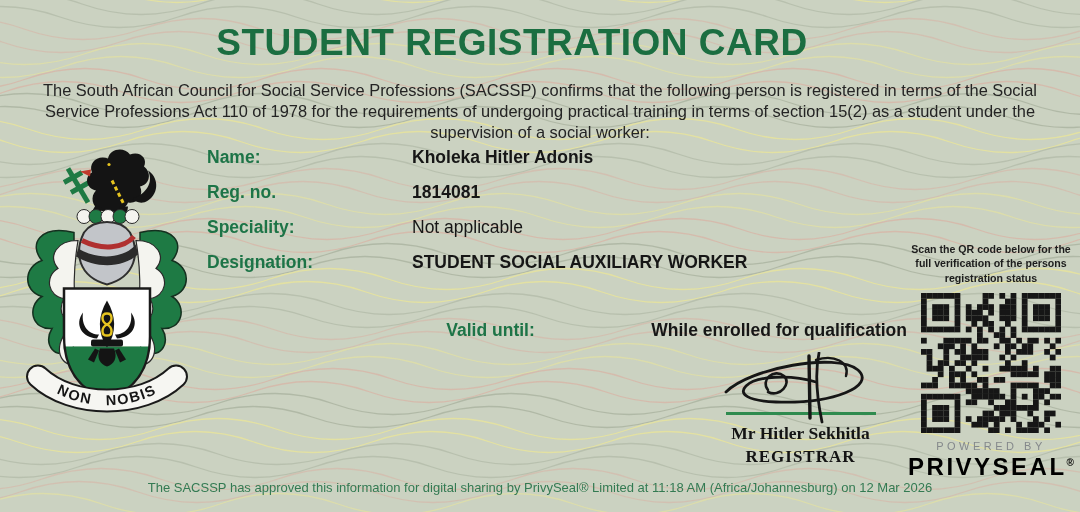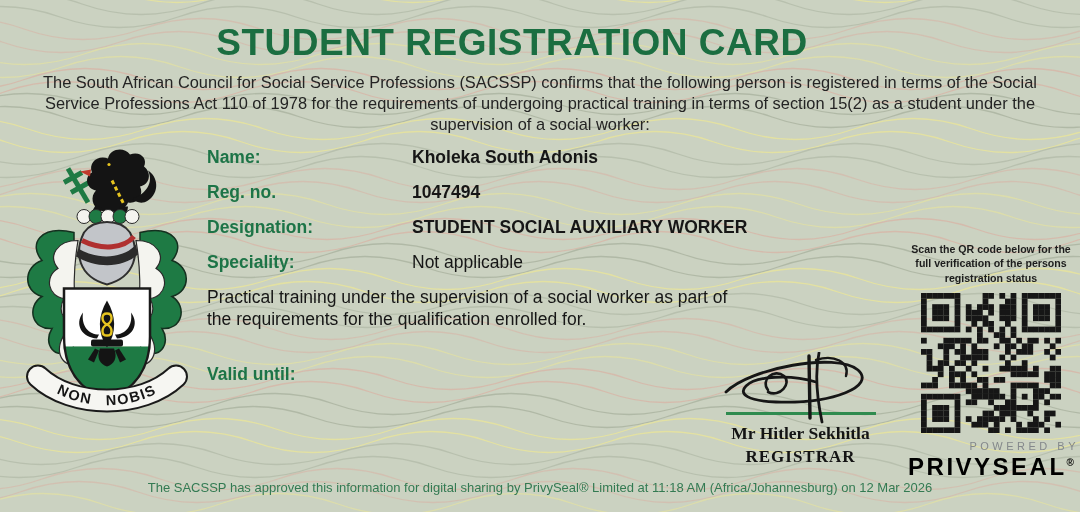--- a/index.html
+++ b/index.html
@@ -8,42 +8,42 @@
     background:#cbd2c1;font-family:"Liberation Sans",sans-serif;color:#1a1a1a;
   }
   #waves{position:absolute;inset:0;z-index:0;}
   .layer{position:absolute;z-index:1;}
 
   .title{
     top:22px;left:0;width:1024px;text-align:center;
     font-size:37px;font-weight:700;letter-spacing:.5px;color:#1b6e41;
   }
   .intro{
-    top:72px;left:25px;width:1030px;text-align:center;
+    top:80px;left:25px;width:1030px;text-align:center;
     font-size:16.4px;line-height:1.27;color:#242424;
   }
   .crest{top:138px;left:12px;width:190px;height:290px;}
 
   .fields{top:146px;left:207px;width:700px;}
   .frow{display:flex;margin-bottom:13px;line-height:22px;gap:44px;}
   .flabel{flex:0 0 161px;font-size:17.5px;font-weight:700;color:#1d7447;}
   .fvalue{font-size:17.5px;max-width:545px;color:#161616;}
   .fvalue.bold{font-weight:700;}
-  .frow.mt{margin-top:33px;}
+  .frow.mt{margin-top:33px;justify-content:flex-end;}
 
   .sigblock{top:352px;left:698px;width:205px;text-align:center;}
   .sig-svg{display:block;margin:0 auto -14px auto;}
   .sigline{width:150px;height:3px;background:#2f8b4f;margin:0 auto;}
   .signame{margin-top:8px;font-family:"Liberation Serif",serif;font-weight:700;font-size:17.5px;color:#141414;}
   .sigtitle{margin-top:3px;font-family:"Liberation Serif",serif;font-weight:700;font-size:17px;letter-spacing:1px;color:#141414;}
 
   .qrblock{top:214px;left:903px;width:176px;text-align:center;}
   .qrtext{font-size:10.6px;line-height:1.35;font-weight:600;color:#1d1d1d;margin-top:28px;}
   .qr-svg{display:block;margin:8px auto 0 auto;}
-  .poweredby{margin-top:7px;font-size:11px;letter-spacing:3.5px;color:#84888b;font-weight:500;text-align:right;}
+  .poweredby{margin-top:7px;font-size:11px;letter-spacing:3.5px;color:#84888b;font-weight:500;}
   .brand{margin-top:1px;font-size:24px;font-weight:700;letter-spacing:2.5px;color:#000000;}
   .brand sup{font-size:10px;letter-spacing:0;}
 
   .footer{
     top:480px;left:0;width:1080px;text-align:center;
     font-size:13px;color:#337a52;
   }
 </style>
 </head>
 <body>
@@ -168,39 +168,39 @@
       <path id="mottoPath" d="M30,242 C62,272 128,272 160,242" fill="none"></path>
       <text font-size="14.5" font-weight="700" fill="#141414" letter-spacing="1.5" word-spacing="9" font-family="Liberation Sans, sans-serif">
         <textPath href="#mottoPath" startOffset="50%" text-anchor="middle">NON NOBIS</textPath>
       </text>
     </g>
   </svg>
 
   <div class="layer fields">
     <div class="frow">
       <div class="flabel">Name:</div>
-      <div class="fvalue bold">Kholeka South Adonis</div>
+      <div class="fvalue bold">Kholeka Hitler Adonis</div>
     </div>
     <div class="frow">
       <div class="flabel">Reg. no.</div>
-      <div class="fvalue bold">1047494</div>
+      <div class="fvalue bold">1814081</div>
+    </div>
+    <div class="frow">
+      <div class="flabel">Speciality:</div>
+      <div class="fvalue">Not applicable</div>
     </div>
     <div class="frow">
       <div class="flabel">Designation:</div>
       <div class="fvalue bold">STUDENT SOCIAL AUXILIARY WORKER</div>
     </div>
     <div class="frow">
-      <div class="flabel">Speciality:</div>
-      <div class="fvalue">Not applicable</div>
-    </div>
-    <div class="frow">
-      <div class="fvalue">Practical training under the supervision of a social worker as part of the requirements for the qualification enrolled for.</div>
     </div>
     <div class="frow mt">
       <div class="flabel">Valid until:</div>
+      <div class="fvalue bold">While enrolled for qualification</div>
     </div>
   </div>
 
   <div class="layer sigblock">
     <svg class="sig-svg" width="170" height="74" viewBox="0 0 170 74">
       <g fill="none" stroke="#161616" stroke-linecap="round">
         <path d="M10,40 C34,16 120,0 142,18 C160,34 118,52 60,50 C32,49 22,42 30,34 C40,24 74,22 100,30" stroke-width="2.8"></path>
         <path d="M52,38 C44,28 58,16 68,24 C76,31 64,46 52,40" stroke-width="2.6"></path>
         <path d="M93,4 L94,66" stroke-width="3.4"></path>
         <path d="M103,1 C99,20 101,46 106,70" stroke-width="2.8"></path>

